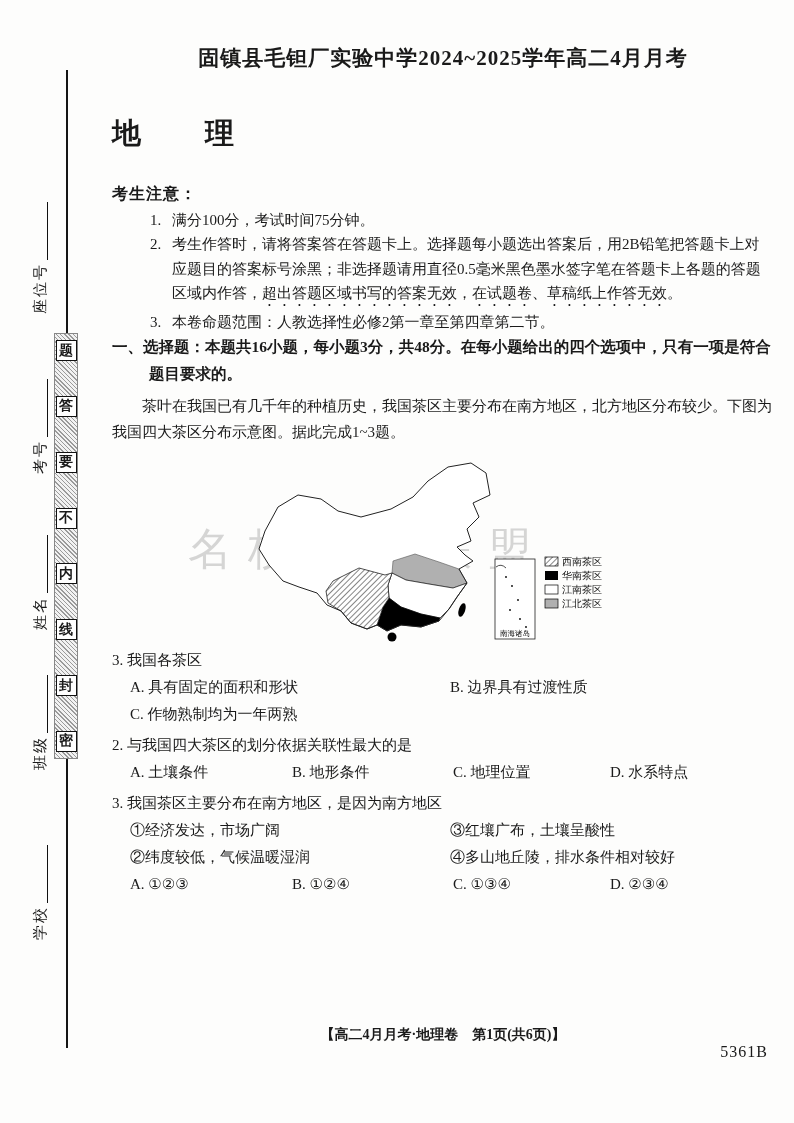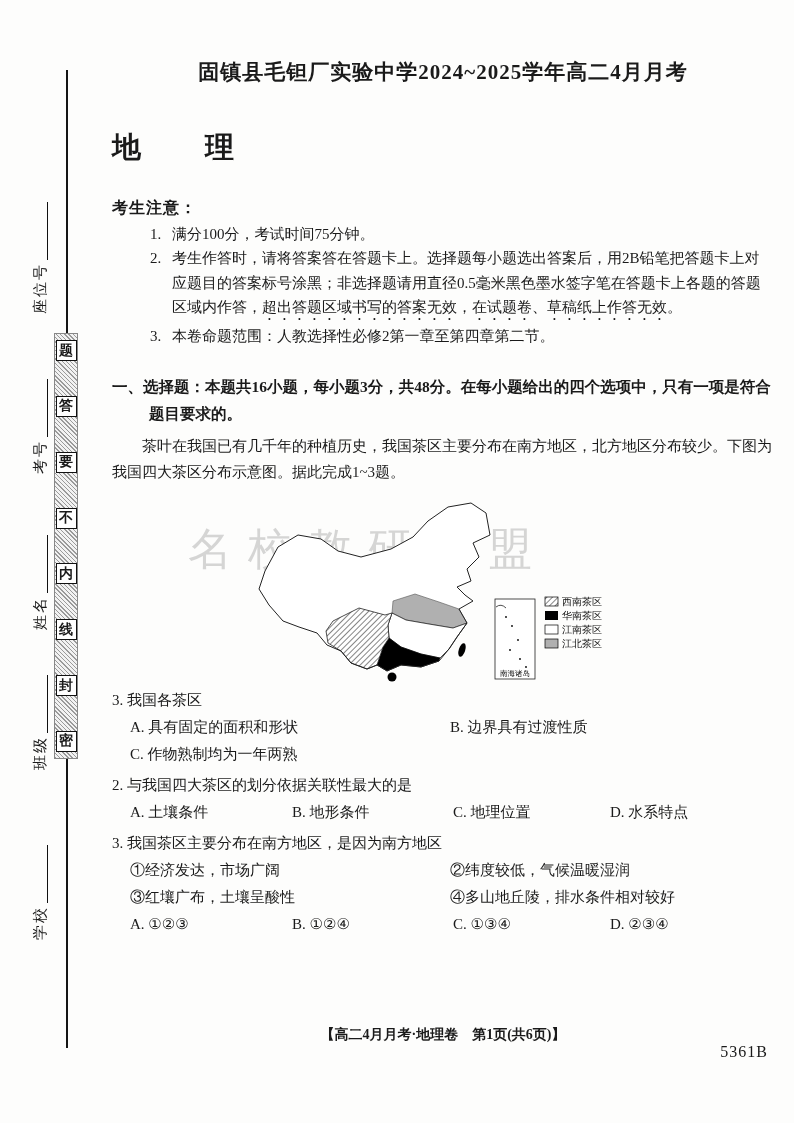--- a/index.html
+++ b/index.html
@@ -40,35 +40,35 @@
     position: absolute; left: 30px; height: 20px; line-height: 20px;
     white-space: nowrap; font-size: 15px; letter-spacing: 2px;
     transform: rotate(-90deg); transform-origin: left top; z-index: 2;
   }
   .vfield .blank {
     display: inline-block; width: 58px; height: 12px;
     border-bottom: 1.4px solid #111; margin-left: 3px; vertical-align: middle;
   }
 
   
-  .main { position: absolute; left: 112px; top: 58px; width: 662px; z-index: 1; }
+  .main { position: absolute; left: 112px; top: 44px; width: 662px; z-index: 1; }
 
   .title   { font-size: 21px; font-weight: 700; text-align: center; letter-spacing: 1px; }
   .subject { font-size: 29px; font-weight: 700; text-align: left; margin-top: 42px; letter-spacing: 2px; }
 
   .notice-head  { font-size: 16px; font-weight: 700; margin-top: 30px; letter-spacing: 1px; }
   .notice-items { margin-top: 3px; }
   .n-item { position: relative; padding-left: 60px; font-size: 15px; line-height: 1.62; }
   .n-item .num { position: absolute; left: 38px; }
   .emph {
     -webkit-text-emphasis: filled dot #111; text-emphasis: filled dot #111;
     -webkit-text-emphasis-position: under right; text-emphasis-position: under right;
   }
 
-  .section-head { font-weight: 700; font-size: 15.5px; margin-top: 26px; padding-left: 37px; text-indent: -37px; line-height: 1.7; }
+  .section-head { font-weight: 700; font-size: 15.5px; padding-left: 37px; text-indent: -37px; line-height: 1.7; }
   .passage { font-size: 15px; line-height: 1.75; margin-top: 6px; text-indent: 2em; }
 
   .map-wrap { width: 400px; margin: 8px auto 0; }
   .map-wrap svg { display: block; }
 
   .q { font-size: 15px; line-height: 1.8; }
   .q-stem { margin-top: 4px; }
   .opt-grid2 { display: grid; grid-template-columns: 320px 1fr; padding-left: 18px; }
   .opt-grid4 { display: grid; grid-template-columns: 162px 161px 157px 1fr; padding-left: 18px; }
 
@@ -204,22 +204,22 @@
       <span>B. 地形条件</span>
       <span>C. 地理位置</span>
       <span>D. 水系特点</span>
     </div>
   </div>
 
   <div class="q">
     <div class="q-stem">3. 我国茶区主要分布在南方地区，是因为南方地区</div>
     <div class="opt-grid2">
       <span>①经济发达，市场广阔</span>
+      <span>③红壤广布，土壤呈酸性</span>
       <span>②纬度较低，气候温暖湿润</span>
-      <span>③红壤广布，土壤呈酸性</span>
       <span>④多山地丘陵，排水条件相对较好</span>
     </div>
     <div class="opt-grid4">
       <span>A. ①②③</span>
       <span>B. ①②④</span>
       <span>C. ①③④</span>
       <span>D. ②③④</span>
     </div>
   </div>
 

